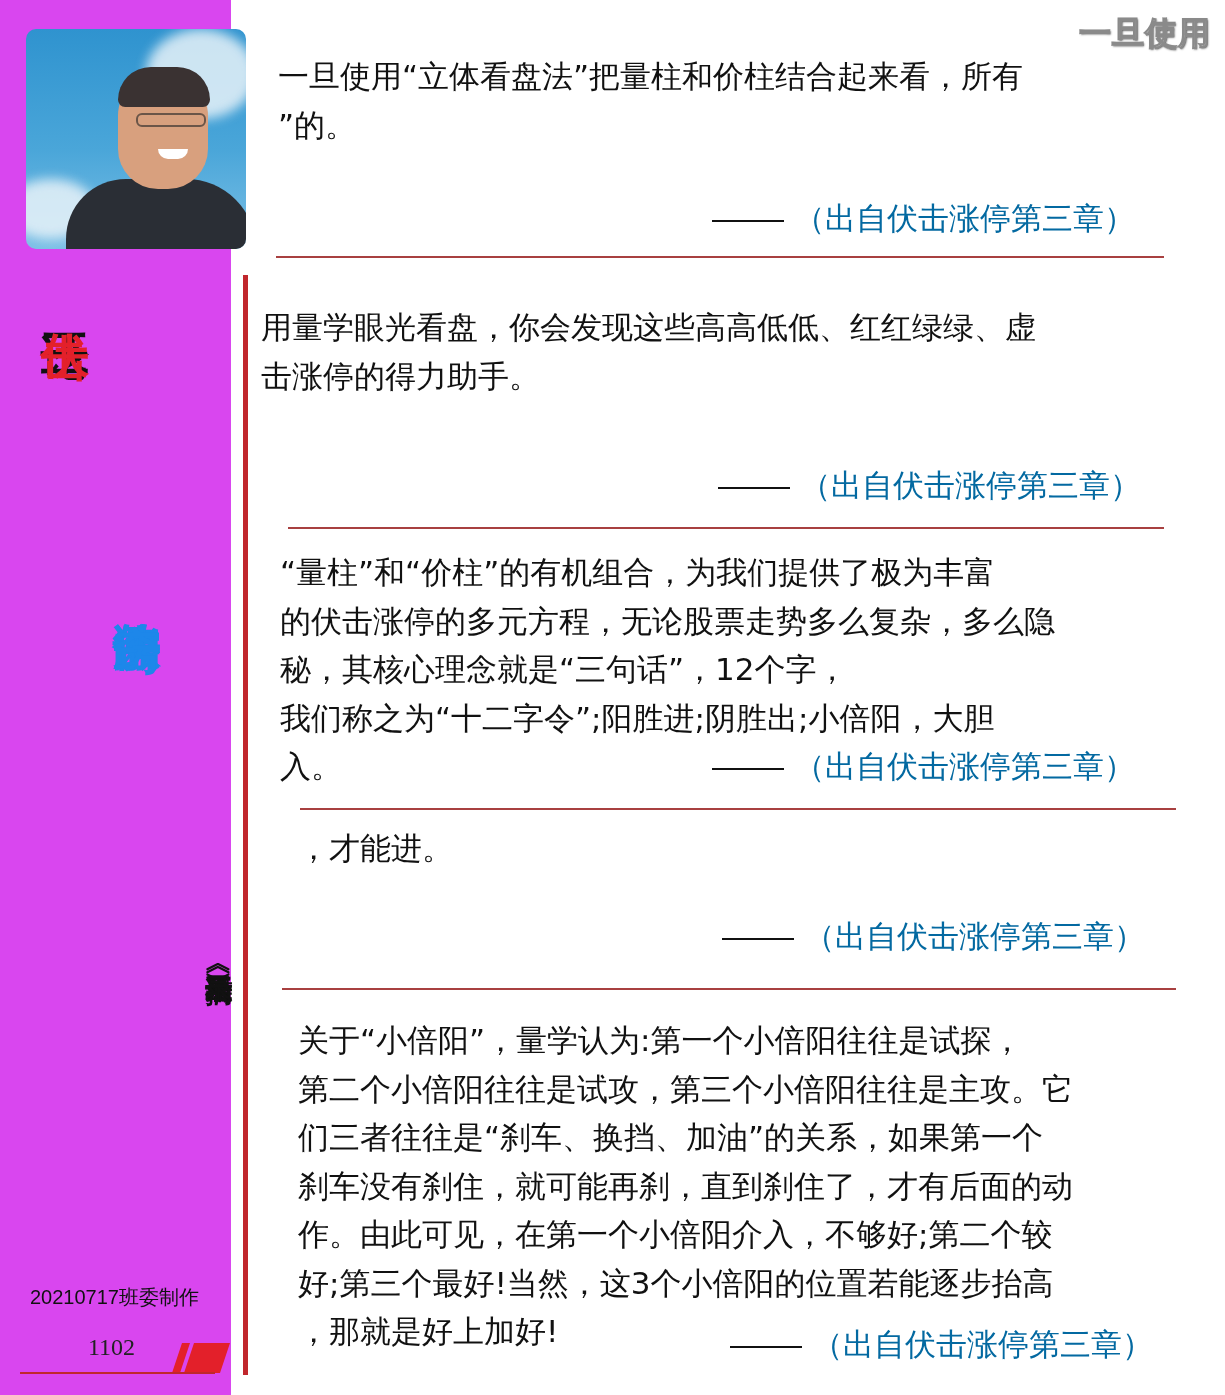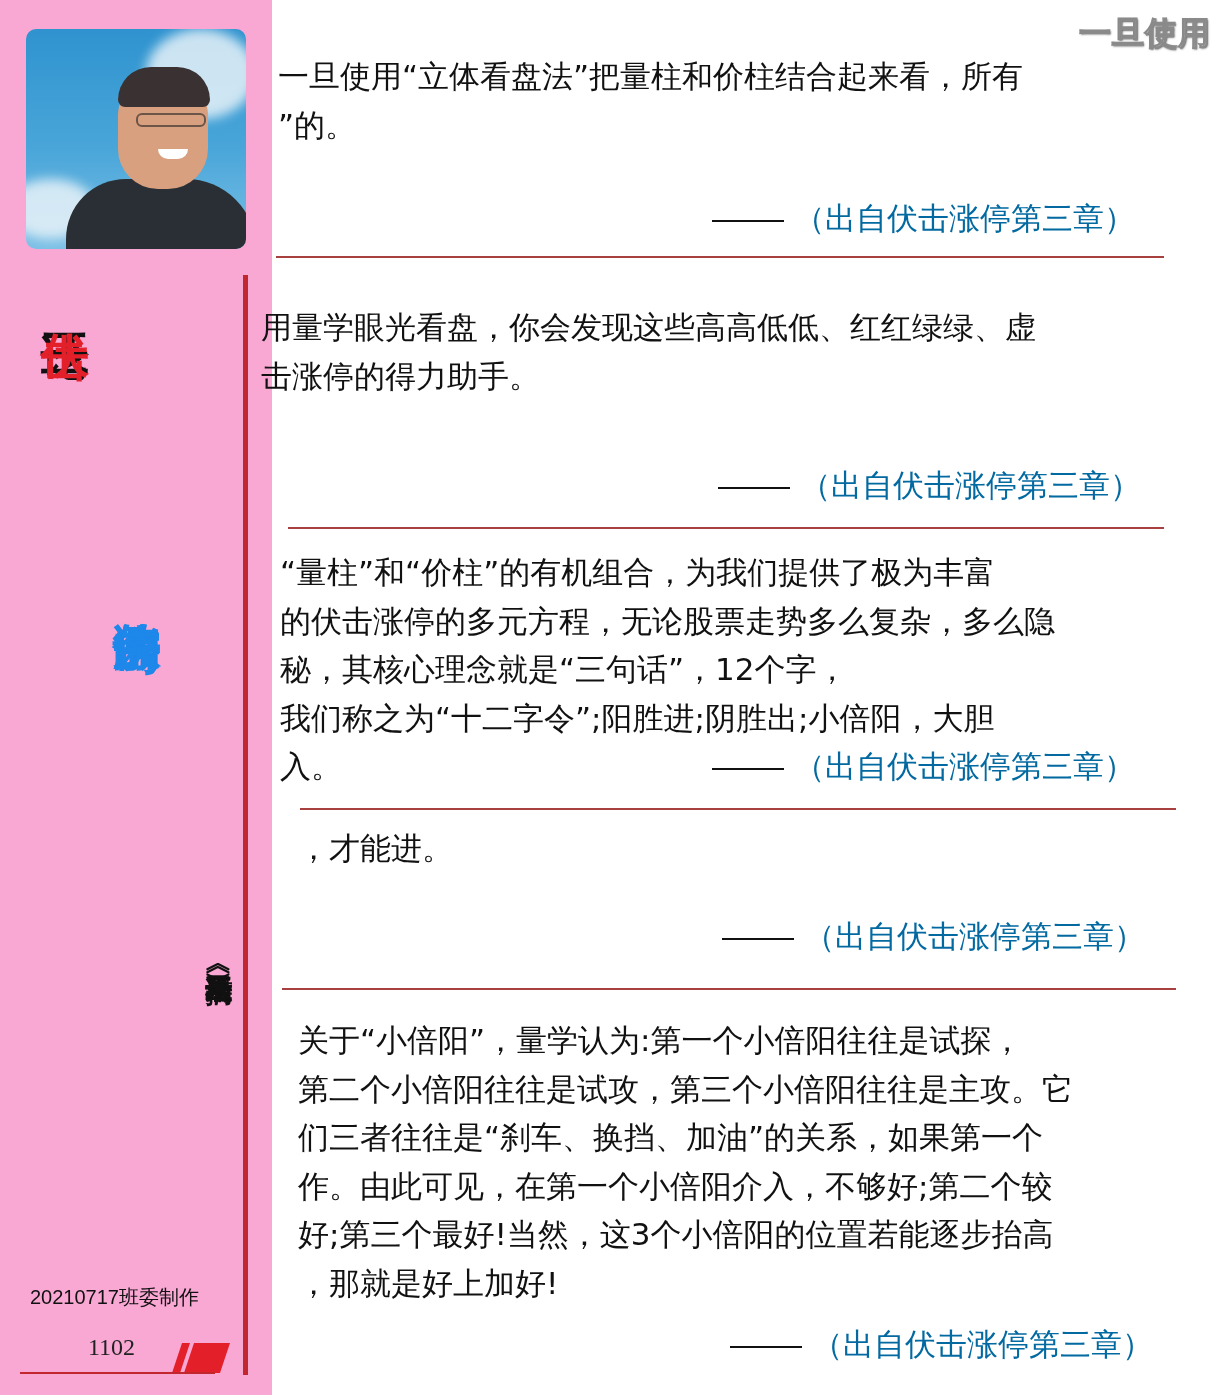--- a/index.html
+++ b/index.html
@@ -2,22 +2,22 @@
 <html><head>
   <meta charset="utf-8">
   <style>
     html, body { margin: 0; padding: 0; }
     body {
       width: 1225px; height: 1395px; position: relative; overflow: hidden;
       background: #ffffff;
       font-family: "DejaVu Sans", "Liberation Sans", sans-serif;
     }
     .sidebar {
-      position: absolute; left: 0; top: 0; width: 272px; height: 1395px;
-      background: #f9a8d4;
+      position: absolute; left: 0; top: 0; width: 231px; height: 1395px;
+      background: #d946ef;
     }
     .sidebar-rule {
       position: absolute; left: 243px; top: 275px; width: 5px; height: 1100px;
       background: #c1272d;
     }
     .portrait {
       position: absolute; left: 26px; top: 29px; width: 220px; height: 220px;
       border-radius: 10px; overflow: hidden;
       background: linear-gradient(180deg, #2f93cf 0%, #4aa6d9 55%, #7cc0e6 100%);
     }
@@ -156,17 +156,18 @@
 <div class="quote" style="left:298px;top:824px;">
   <p>，才能进。</p>
 </div>
 <div class="attribution" style="left:722px;top:916px;"><span class="dash"></span><span>（出自伏击涨停第三章）</span></div>
 <div class="divider" style="left:282px;top:988px;width:894px;"></div>
 
 <div class="quote" style="left:298px;top:1016px;">
   <p>关于“小倍阳”，量学认为:第一个小倍阳往往是试探，</p>
   <p>第二个小倍阳往往是试攻，第三个小倍阳往往是主攻。它</p>
   <p>们三者往往是“刹车、换挡、加油”的关系，如果第一个</p>
+  <p>刹车没有刹住，就可能再刹，直到刹住了，才有后面的动</p>
   <p>作。由此可见，在第一个小倍阳介入，不够好;第二个较</p>
   <p>好;第三个最好!当然，这3个小倍阳的位置若能逐步抬高</p>
   <p>，那就是好上加好!</p>
 </div>
 <div class="attribution" style="left:730px;top:1324px;"><span class="dash"></span><span>（出自伏击涨停第三章）</span></div>
 
 </body></html>

